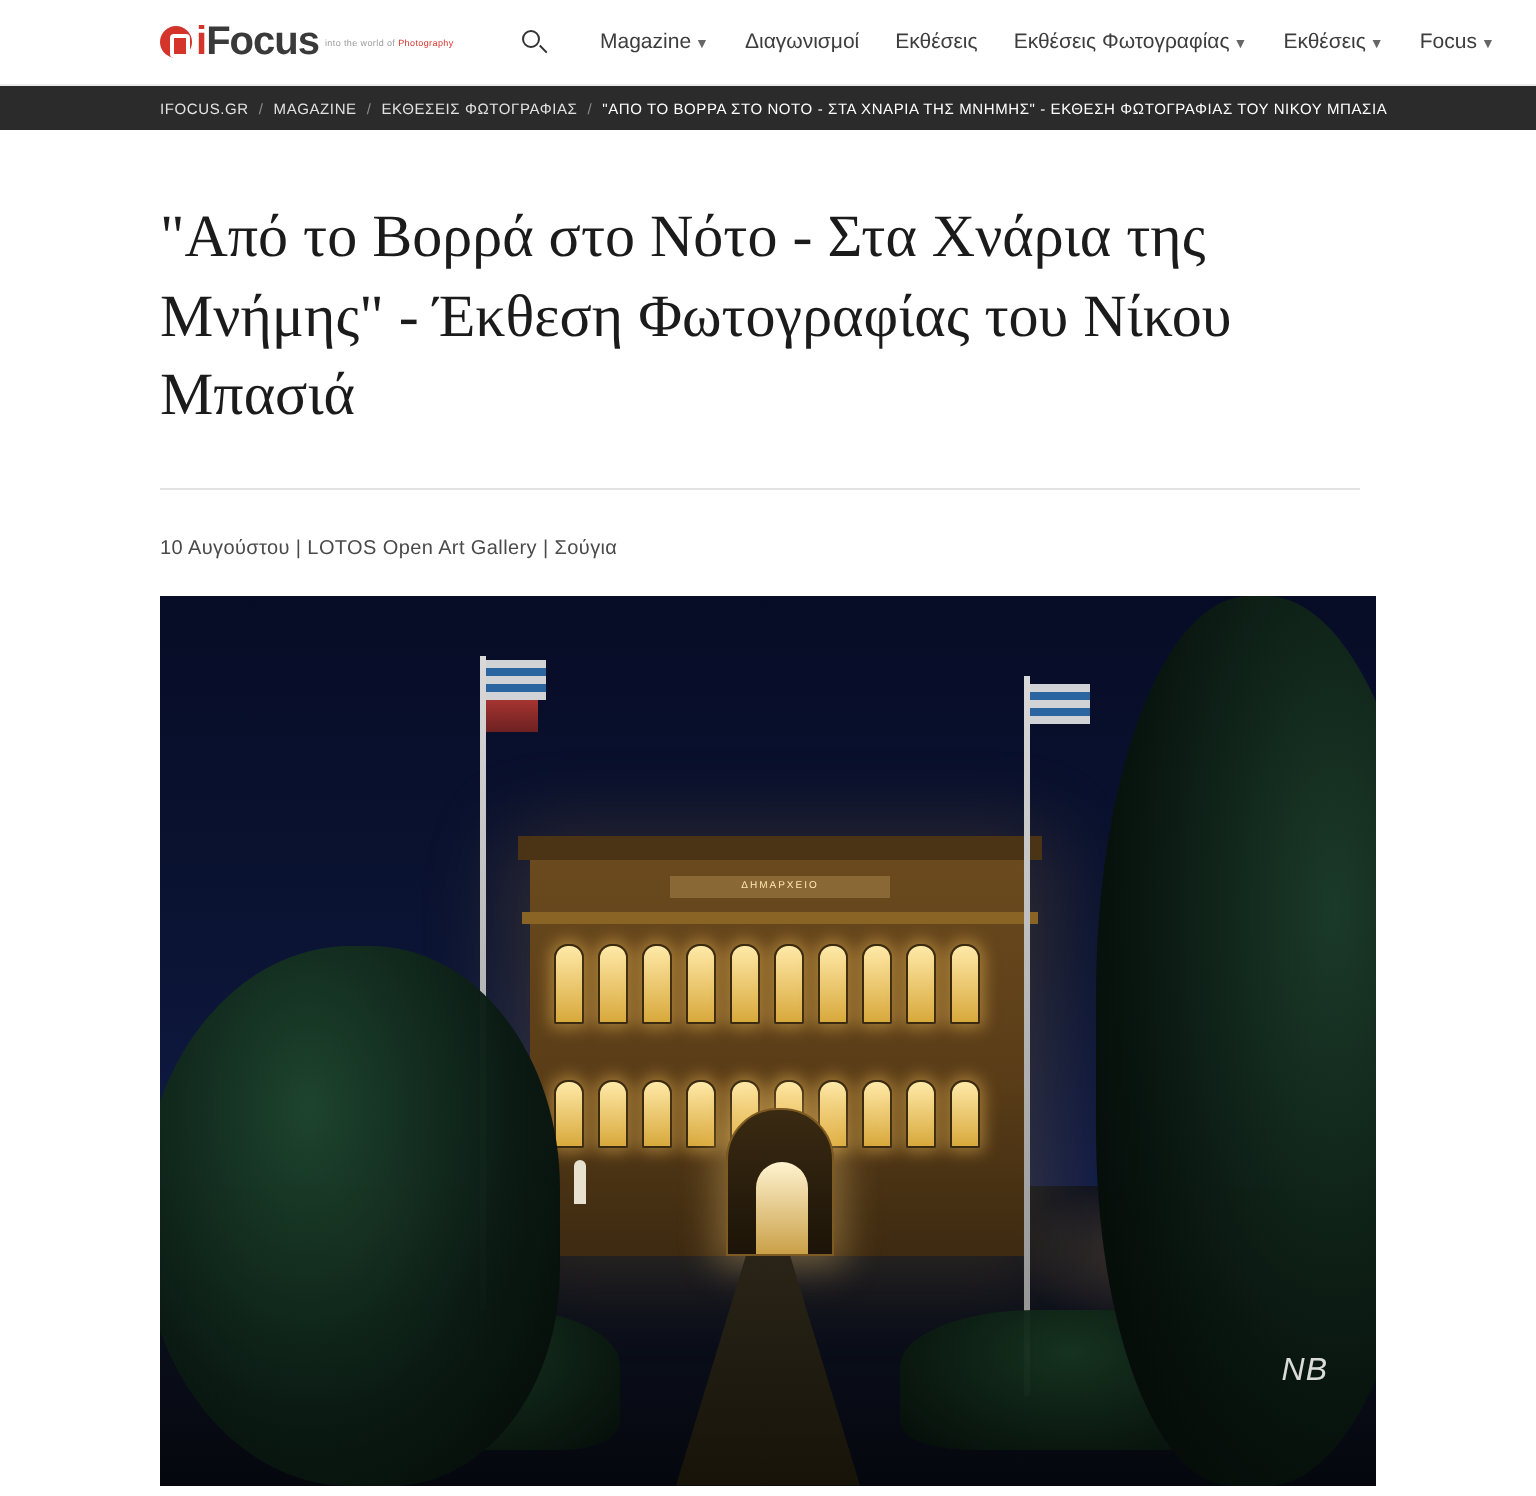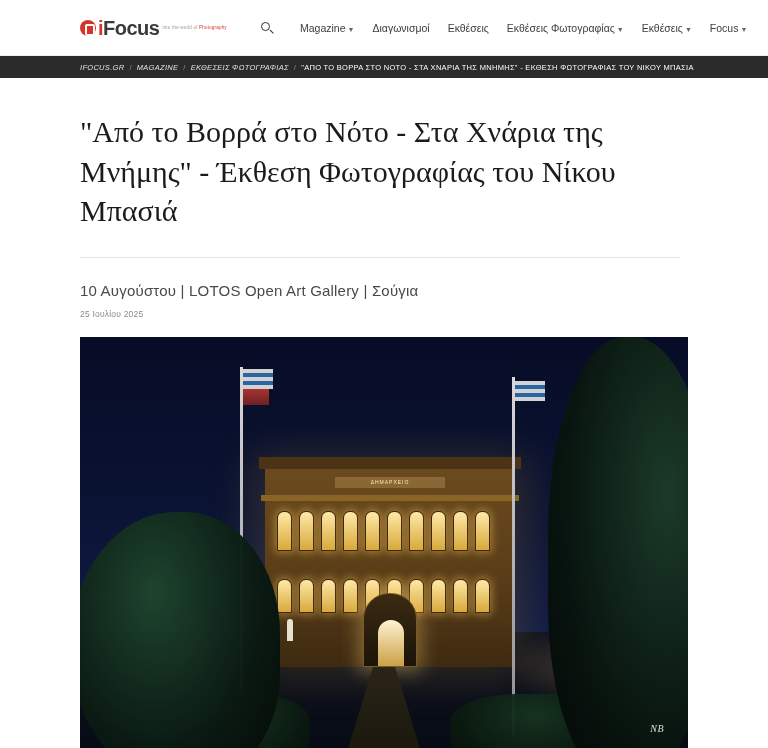--- a/index.html
+++ b/index.html
@@ -6,21 +6,21 @@
   html, body {
     margin: 0; padding: 0;
     width: 768px; height: 748px;
     background: #ffffff;
     font-family: "Liberation Sans", sans-serif;
     overflow: hidden;
   }
 
   
   .site-header {
-    height: 56px;
+    height: 43px;
     display: flex;
     align-items: center;
     background: #ffffff;
     border-bottom: 1px solid #ededed;
     padding: 0 0 0 0;
   }
   .logo-wrap {
     display: flex;
     align-items: center;
     margin-left: 80px;
@@ -100,40 +100,40 @@
     display: flex;
     align-items: center;
     padding-left: 80px;
     color: #d9d9d9;
     font-size: 7.5px;
     letter-spacing: 0.3px;
     white-space: nowrap;
     overflow: hidden;
   }
   .crumb-sep { margin: 0 5px; color: #8c8c8c; }
-  .crumb-link { color: #e2e2e2; cursor: pointer; font-style: italic; }
+  .crumb-link { color: #e2e2e2; cursor: pointer; }
   .crumb-current { color: #ffffff; }
 
   
   .article {
     padding: 0 80px;
   }
   .title {
     font-family: "Liberation Serif", serif;
     font-size: 30px;
     line-height: 1.32;
     color: #1b1b1b;
     font-weight: normal;
     margin: 34px 0 0 0;
     padding-bottom: 26px;
     border-bottom: 1px solid #e3e3e3;
     max-width: 600px;
   }
   .meta {
-    font-size: 15px;
+    font-size: 10px;
     color: #4a4a4a;
     margin-top: 24px;
     letter-spacing: 0.2px;
   }
   .date {
     font-size: 8.5px;
     color: #8a8a8a;
     margin-top: 10px;
     letter-spacing: 0.2px;
   }
@@ -275,23 +275,23 @@
   }
   .glow-right {
     position: absolute;
     right: 40px; top: 290px; width: 140px; height: 80px;
     background: radial-gradient(ellipse, rgba(255,190,110,0.22), rgba(0,0,0,0) 70%);
   }
   .signature {
     position: absolute;
     right: 24px; bottom: 48px;
     color: rgba(255,255,255,0.85);
-    font-family: Liberation Serif, serif;
+    font-family: Liberation Sans, sans-serif;
     font-style: italic;
-    font-size: 10px;
+    font-size: 16px;
     letter-spacing: 0.5px;
   }
 </style>
 </head>
 <body>
 
 <div class="site-header">
   <a class="logo-wrap">
     <span class="logo-mark"></span>
     <span class="logo-text"><span class="i">i</span><span>Focus</span></span>
@@ -318,21 +318,20 @@
   <span class="crumb-link">MAGAZINE</span>
   <span class="crumb-sep">/</span>
   <span class="crumb-link">ΕΚΘΕΣΕΙΣ ΦΩΤΟΓΡΑΦΙΑΣ</span>
   <span class="crumb-sep">/</span>
   <span class="crumb-current">"ΑΠΟ ΤΟ ΒΟΡΡΑ ΣΤΟ ΝΟΤΟ - ΣΤΑ ΧΝΑΡΙΑ ΤΗΣ ΜΝΗΜΗΣ" - ΕΚΘΕΣΗ ΦΩΤΟΓΡΑΦΙΑΣ ΤΟΥ ΝΙΚΟΥ ΜΠΑΣΙΑ</span>
 </div>
 
 <div class="article">
   <h1 class="title">"Από το Βορρά στο Νότο - Στα Χνάρια της Μνήμης" - Έκθεση Φωτογραφίας του Νίκου Μπασιά</h1>
   <div class="meta">10 Αυγούστου | LOTOS Open Art Gallery | Σούγια</div>
-  <div class="date">25 Ιουλίου 2025</div>
 
   <div class="photo-frame">
     <div class="sky"></div>
     <div class="ground"></div>
 
     <div class="glow-left"></div>
     <div class="glow-right"></div>
 
     <div class="building">
       <div class="bldg-roof"></div>

